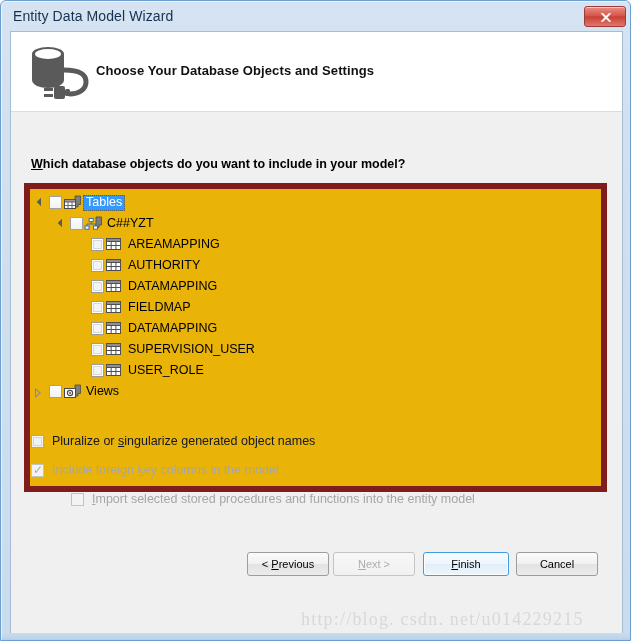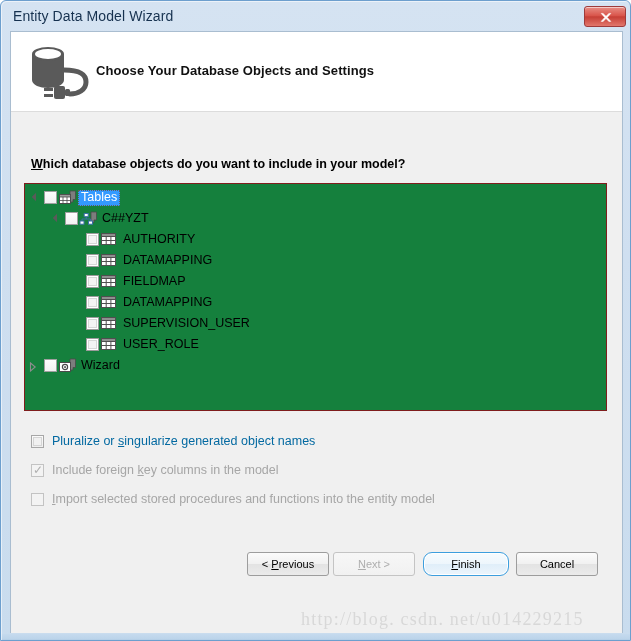--- a/index.html
+++ b/index.html
@@ -129,23 +129,23 @@
     white-space: nowrap;
   }
   .ul { text-decoration: underline; }
 
   
   #treeview {
     position: absolute;
     left: 13px;
     top: 71px;
     width: 583px;
-    height: 228px;
-    background: #15803d;
-    border: 1px solid #7f1d1d;
+    height: 309px;
+    background: #eab308;
+    border: 6px solid #7f1d1d;
     box-sizing: border-box;
     overflow: hidden;
   }
   .tree-row {
     position: relative;
     height: 21px;
     display: flex;
     align-items: center;
     white-space: nowrap;
   }
@@ -239,21 +239,21 @@
     border: 1px solid #d5d5d5;
     box-sizing: border-box;
   }
   .opt-box.disabled {
     border-color: #c3c3c3;
     background: #f3f3f3;
     cursor: default;
   }
   .opt-label {
     font-size: 12.5px;
-    color: #0369a1;
+    color: #0f172a;
   }
   .opt-label.disabled { color: #a6a6a6; }
   .check-glyph {
     position: absolute;
     left: 1px; top: -1px;
     font-size: 12px;
     color: #b0b0b0;
     line-height: 13px;
   }
 
@@ -391,20 +391,33 @@
               <div class="indent" style="width: 46px;"></div>
               <div class="twisty"></div>
               <div class="cbox inner"></div>
               <div class="t-icon"><svg width="17" height="14" viewBox="0 0 17 14">
                   <rect x="1.5" y="1.5" width="14" height="11" fill="#ffffff" stroke="#4f4f4f" stroke-width="1"></rect>
                   <rect x="1.5" y="1.5" width="14" height="3" fill="#8f8f8f" stroke="#4f4f4f" stroke-width="1"></rect>
                   <line x1="6.2" y1="4.5" x2="6.2" y2="12.5" stroke="#4f4f4f" stroke-width="1"></line>
                   <line x1="10.9" y1="4.5" x2="10.9" y2="12.5" stroke="#4f4f4f" stroke-width="1"></line>
                   <line x1="1.5" y1="8.5" x2="15.5" y2="8.5" stroke="#4f4f4f" stroke-width="1"></line>
                 </svg></div>
+              <span class="lbl">AREAMAPPING</span>
+            </div>
+            <div class="tree-row">
+              <div class="indent" style="width: 46px;"></div>
+              <div class="twisty"></div>
+              <div class="cbox inner"></div>
+              <div class="t-icon"><svg width="17" height="14" viewBox="0 0 17 14">
+                  <rect x="1.5" y="1.5" width="14" height="11" fill="#ffffff" stroke="#4f4f4f" stroke-width="1"></rect>
+                  <rect x="1.5" y="1.5" width="14" height="3" fill="#8f8f8f" stroke="#4f4f4f" stroke-width="1"></rect>
+                  <line x1="6.2" y1="4.5" x2="6.2" y2="12.5" stroke="#4f4f4f" stroke-width="1"></line>
+                  <line x1="10.9" y1="4.5" x2="10.9" y2="12.5" stroke="#4f4f4f" stroke-width="1"></line>
+                  <line x1="1.5" y1="8.5" x2="15.5" y2="8.5" stroke="#4f4f4f" stroke-width="1"></line>
+                </svg></div>
               <span class="lbl">AUTHORITY</span>
             </div>
             <div class="tree-row">
               <div class="indent" style="width: 46px;"></div>
               <div class="twisty"></div>
               <div class="cbox inner"></div>
               <div class="t-icon"><svg width="17" height="14" viewBox="0 0 17 14">
                   <rect x="1.5" y="1.5" width="14" height="11" fill="#ffffff" stroke="#4f4f4f" stroke-width="1"></rect>
                   <rect x="1.5" y="1.5" width="14" height="3" fill="#8f8f8f" stroke="#4f4f4f" stroke-width="1"></rect>
                   <line x1="6.2" y1="4.5" x2="6.2" y2="12.5" stroke="#4f4f4f" stroke-width="1"></line>
@@ -470,50 +483,50 @@
               <div class="twisty"><svg width="8" height="10" viewBox="0 0 8 10">
                   <path d="M1.5 1 L6.2 5 L1.5 9 Z" fill="none" stroke="#8d8d8d" stroke-width="1.1"></path>
                 </svg></div>
               <div class="cbox"></div>
               <div class="t-icon"><svg width="19" height="16" viewBox="0 0 19 16">
                   <path d="M12 1 L17.5 1 L17.5 9.5 L15 9.5 L15 12 L12 12 Z" fill="#7d7d7d" stroke="#4a4a4a" stroke-width="0.8"></path>
                   <rect x="1.5" y="4.5" width="11" height="9" fill="#ffffff" stroke="#4a4a4a" stroke-width="1"></rect>
                   <circle cx="7" cy="9" r="2.6" fill="none" stroke="#4a4a4a" stroke-width="1.2"></circle>
                   <rect x="6.2" y="8.2" width="1.7" height="1.7" fill="#4a4a4a"></rect>
                 </svg></div>
-              <span class="lbl">Wizard</span>
+              <span class="lbl">Views</span>
             </div>
           </div>
       </div>
 
       <div id="options-container">
           <div class="opt-row" style="top: 322px;">
             <div class="opt-box nested"></div>
             <span class="opt-label"><span>Pluralize or </span><span class="ul">s</span><span>ingularize generated object names</span></span>
           </div>
           <div class="opt-row" style="top: 351px;">
             <div class="opt-box disabled">
               <span class="check-glyph">✓</span>
             </div>
             <span class="opt-label disabled"><span>Include foreign </span><span class="ul">k</span><span>ey columns in the model</span></span>
           </div>
-          <div class="opt-row" style="top: 380px;">
+          <div class="opt-row" style="top: 380px; margin-left: 40px;">
             <div class="opt-box disabled"></div>
             <span class="opt-label disabled"><span></span><span class="ul">I</span><span>mport selected stored procedures and functions into the entity model</span></span>
           </div>
         </div>
 
       <div id="buttonbar">
           <button class="wbtn" style="left: 236px; width: 82px;">
             <span><span>&lt; </span><span class="ul">P</span><span>revious</span></span>
           </button>
           <button class="wbtn disabled" style="left: 322px; width: 82px;">
             <span><span></span><span class="ul">N</span><span>ext &gt;</span></span>
           </button>
-          <button class="wbtn default" style="left: 412px; width: 86px; border-radius: 9px;">
+          <button class="wbtn default" style="left: 412px; width: 86px;">
             <span><span></span><span class="ul">F</span><span>inish</span></span>
           </button>
           <button class="wbtn" style="left: 505px; width: 82px;">
             <span><span>Cancel</span><span class="ul"></span><span></span></span>
           </button>
         </div>
 
     </div>
   </div>
 

